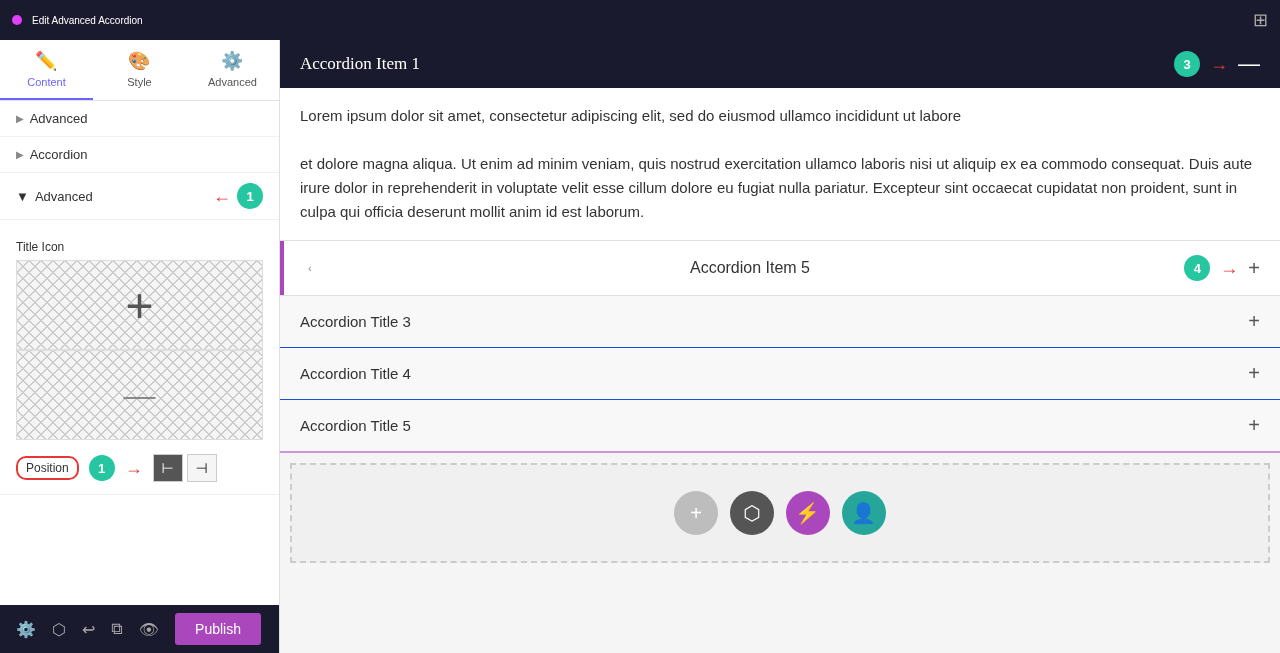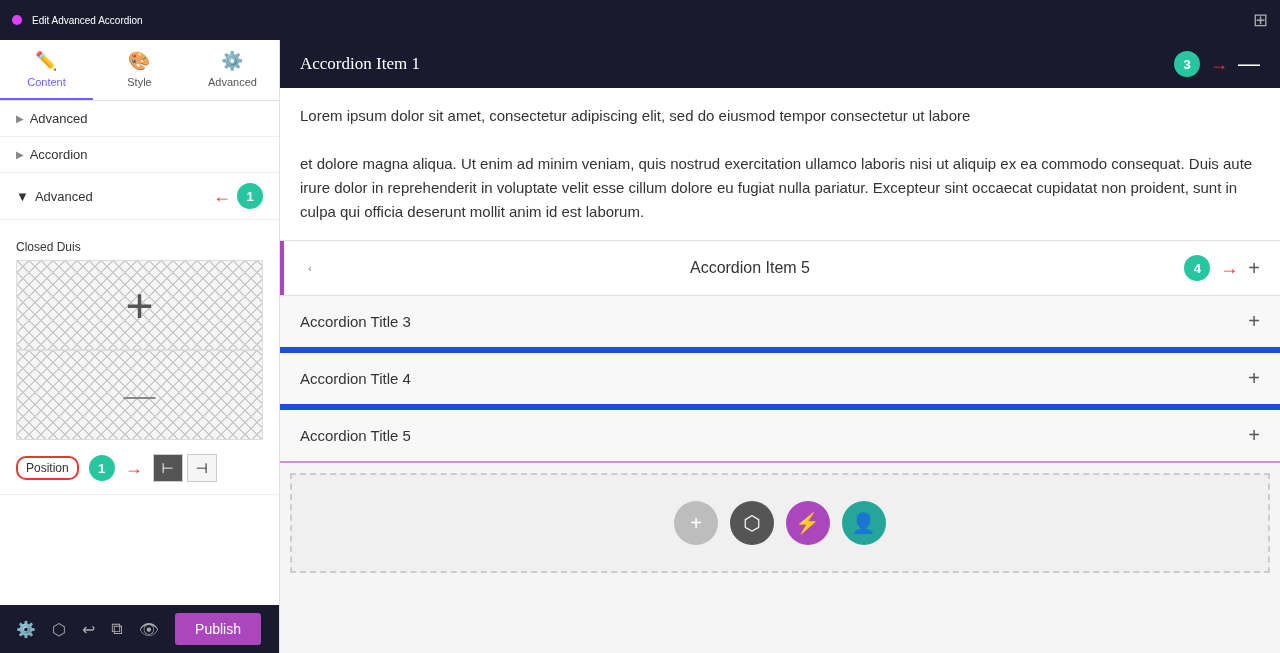--- a/index.html
+++ b/index.html
@@ -84,21 +84,21 @@
 
     .accordion-item-2 { border-bottom: 1px solid #e0e0e0; }
     .accordion-header-2 {
       display: flex; align-items: center; justify-content: space-between;
       background: #fff; padding: 14px 20px; border-left: 4px solid #ab47bc;
     }
     .acc-title-2 { font-size: 16px; color: #333; }
     .acc-ctrl-2 { display: flex; align-items: center; gap: 10px; }
 
     .accordion-item-collapsed {
-      background: #f8f8f8; border-bottom: 6px solid #1d4ed8;
+      background: #f8f8f8; border-bottom: 1px solid #1d4ed8;
       display: flex; align-items: center; justify-content: space-between;
       padding: 14px 20px;
     }
     .acc-title-coll { font-size: 15px; color: #333; }
     .acc-plus { font-size: 20px; color: #555; cursor: pointer; }
     .canvas-btn { width: 44px; height: 44px; border-radius: 50%; display: flex; align-items: center; justify-content: center; font-size: 20px; cursor: pointer; }
     .canvas-btn.gray { background: #bdbdbd; color: #fff; }
     .canvas-btn.dark { background: #555; color: #fff; }
     .canvas-btn.purple { background: #ab47bc; color: #fff; }
     .canvas-btn.teal { background: #26a69a; color: #fff; }
@@ -149,21 +149,21 @@
 
       <div class="options-header">
         <span class="arrow">▼</span>
         <span style="flex:1;">Advanced</span>
         <span class="red-arrow">←</span>
         <span class="badge-circle">1</span>
       </div>
 
       <div class="section-content">
 
-        <div class="icon-label">Closed Duis</div>
+        <div class="icon-label">Title Icon</div>
         <div class="icon-preview">
           <span style="font-weight:300; font-size:48px;">+</span>
         </div>
 
         <div class="icon-preview">
           <span style="font-size:32px; color:#888;">—</span>
         </div>
 
         <div class="position-row">
           <div class="position-label-box">Position</div>
@@ -194,21 +194,21 @@
       <div class="accordion-item-1">
         <div class="accordion-header-1">
           <span class="acc-title">Accordion Item 1</span>
           <div class="acc-ctrl">
             <span class="badge-circle">3</span>
             <span class="red-arrow arr-right">→</span>
             <span class="acc-minus">—</span>
           </div>
         </div>
         <div class="accordion-body">
-          <p>Lorem ipsum dolor sit amet, consectetur adipiscing elit, sed do eiusmod tempor consectetur ut labore</p>
+          <p>Lorem ipsum dolor sit amet, consectetur adipiscing elit, sed do eiusmod ullamco incididunt ut labore</p>
           <br>
           <p>et dolore magna aliqua. Ut enim ad minim veniam, quis nostrud exercitation ullamco laboris nisi ut aliquip ex ea commodo consequat. Duis aute irure dolor in reprehenderit in voluptate velit esse cillum dolore eu fugiat nulla pariatur. Excepteur sint occaecat cupidatat non proident, sunt in culpa qui officia deserunt mollit anim id est laborum.</p>
         </div>
       </div>
 
       <div class="accordion-item-2">
         <div class="accordion-header-2">
           <span class="chevron-collapse">‹</span>
           <span class="acc-title-2">Accordion Item 5</span>
           <div class="acc-ctrl-2">

